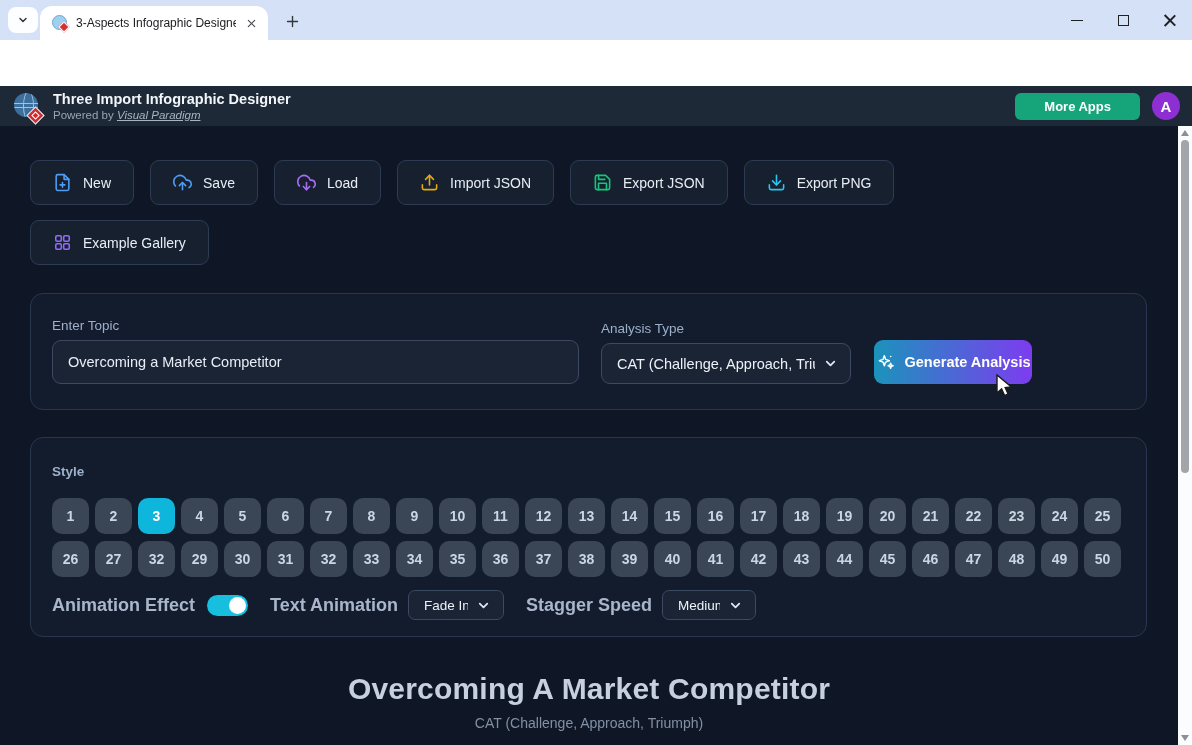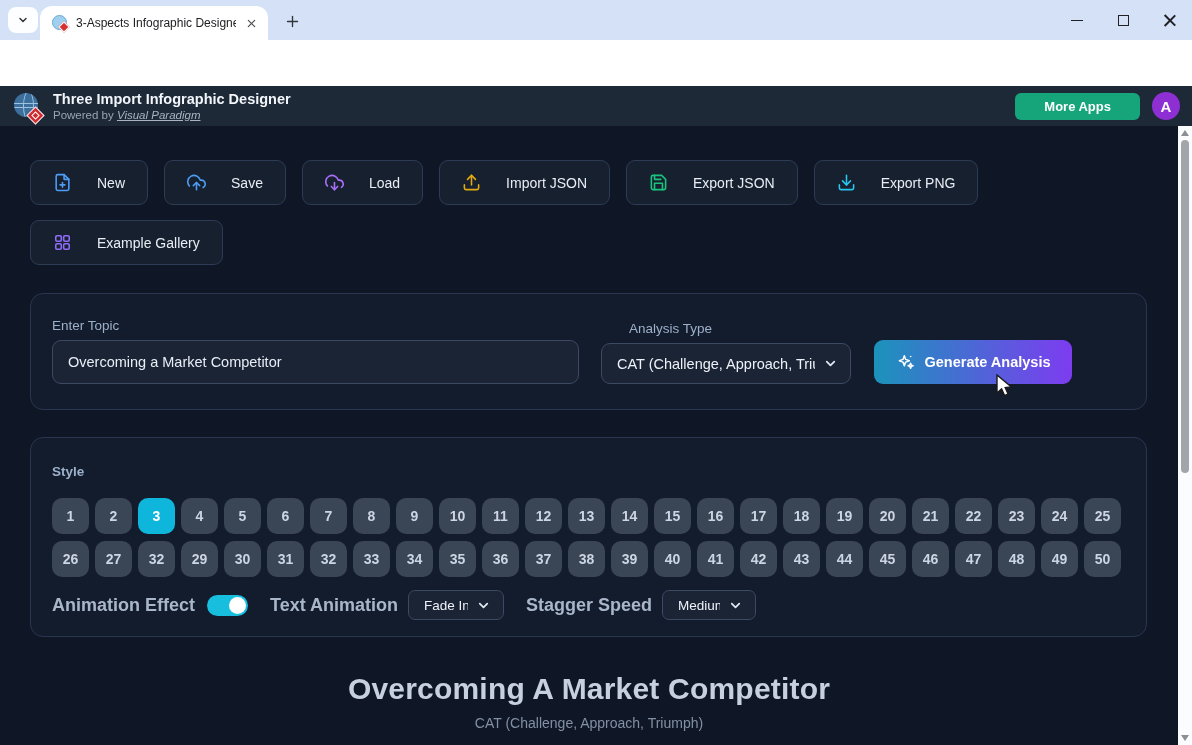--- a/index.html
+++ b/index.html
@@ -46,35 +46,35 @@
   .app-title { font-size:14.5px; font-weight:700; color:#f2f5f9; line-height:17px; }
   .app-sub { font-size:11.5px; color:#98a3b4; line-height:14px; }
   .app-sub a { color:#a7b2c2; text-decoration:underline;font-style:italic; }
   .header-right { margin-left:auto; display:flex; align-items:center; gap:12px; padding-right:12px; }
   .more-apps { height:27px; padding:0 29px; border-radius:6px; color:#fff; font-size:13px; font-weight:600; display:flex; align-items:center; }
   .app-avatar { width:28px; height:28px; border-radius:50%; color:#fff; font-weight:700; font-size:15px; display:flex; align-items:center; justify-content:center; }
 
   
   .act-row { position:absolute; left:30px; display:flex; gap:16px; }
   #act-row-1 { top:160px; } #act-row-2 { top:220px; }
-  .act-btn { height:45px; background:#17202f; border:1px solid #2e3b54; border-radius:9px; display:flex; align-items:center; gap:25px; padding:0 22px; color:#e8edf5; font-size:14px; font-weight:500; }
+  .act-btn { height:45px; background:#17202f; border:1px solid #2e3b54; border-radius:9px; display:flex; align-items:center; gap:11px; padding:0 22px; color:#e8edf5; font-size:14px; font-weight:500; }
   .act-btn .aicon { width:19px; height:19px; display:flex; }
   .act-btn svg { width:19px; height:19px; }
 
   
   .panel { position:absolute; left:30px; width:1117px; background:#131c2d; border:1px solid #293650; border-radius:13px; }
   .form-panel { top:293px; height:117px; }
   .style-panel { top:437px; height:200px; }
   .field-label { position:absolute; font-size:13.5px; color:#9db0c9; }
   .topic-input { position:absolute; left:21px; top:46px; width:527px; height:44px; background:#1a2435; border:1px solid #3c4963; border-radius:9px; color:#e9eef6; font-size:14.5px; padding:0 15px; font-family:"Liberation Sans",sans-serif; outline:none; }
   .select { position:absolute; background:#1a2435; border:1px solid #3c4963; border-radius:9px; color:#eef2f8; font-size:14.5px; display:flex; align-items:center; padding:0 12px 0 15px; }
   .select .sel-text { flex:1; white-space:nowrap; overflow:hidden; }
   .select .chev { width:15px; height:15px; flex:none; margin-left:8px; color:#e2e8f2; }
   .analysis-select { left:570px; top:49px; width:250px; height:41px; }
-  .generate-btn { position:absolute; left:843px; top:46px; width:198px; height:44px; border-radius:9px; display:flex; align-items:center; justify-content:center; gap:9px; color:#fff; font-size:14.5px; font-weight:600; }
+  .generate-btn { position:absolute; left:843px; top:46px; width:158px; height:44px; border-radius:9px; display:flex; align-items:center; justify-content:center; gap:9px; color:#fff; font-size:14.5px; font-weight:600; }
   .generate-btn svg { width:20px; height:20px; }
 
   
   .num-grid { position:absolute; left:21px; top:60px; width:1078px; display:flex; flex-wrap:wrap; gap:7px 6px; }
   .num { width:37px; height:36px; border-radius:10px; background:#3a4556; color:#ccd5e3; font-size:14px; font-weight:700; display:flex; align-items:center; justify-content:center; }
   .num.sel { color:#ffffff; }
   .anim-row { position:absolute; left:21px; top:152px; display:flex; align-items:center; }
   .anim-label { font-size:18px; font-weight:700; color:#a9b6ca; }
   .toggle { position:relative; width:41px; height:21px; border-radius:11px; margin:0 22px 0 12px; }
   .toggle .knob { position:absolute; right:2px; top:2px; width:17px; height:17px; border-radius:50%; background:#ffffff; }
@@ -294,21 +294,21 @@
             <rect x="3.5" y="13.5" width="7" height="7" rx="1.6"></rect>
           </svg>
         </span>
         <span>Example Gallery</span>
       </div>
     </div>
 
   <div class="panel form-panel">
     <span class="field-label" style="left:21px;top:24px;">Enter Topic</span>
     <input class="topic-input" type="text" value="Overcoming a Market Competitor" style="">
-    <span class="field-label" style="left:598px;top:27px;">Analysis Type</span>
+    <span class="field-label" style="left:570px;top:27px;">Analysis Type</span>
     <div class="select analysis-select">
       <span class="sel-text">CAT (Challenge, Approach, Triumph)</span>
       <svg class="chev" viewBox="0 0 24 24" fill="none" stroke="currentColor" stroke-width="2.8" stroke-linecap="round" stroke-linejoin="round">
           <polyline points="6 9 12 15 18 9"></polyline>
         </svg>
     </div>
     <div class="generate-btn" id="generate-btn" style="background: linear-gradient(90deg, rgb(27, 147, 187), rgb(125, 60, 240));">
       <svg viewBox="0 0 24 24" fill="none" stroke="#ffffff" stroke-width="1.8" stroke-linejoin="round">
           <path d="M10 4.5l1.6 4.4 4.4 1.6-4.4 1.6L10 16.5 8.4 12.1 4 10.5l4.4-1.6z"></path>
           <path d="M17.5 13.5l.8 2.2 2.2.8-2.2.8-.8 2.2-.8-2.2-2.2-.8 2.2-.8z"></path>

